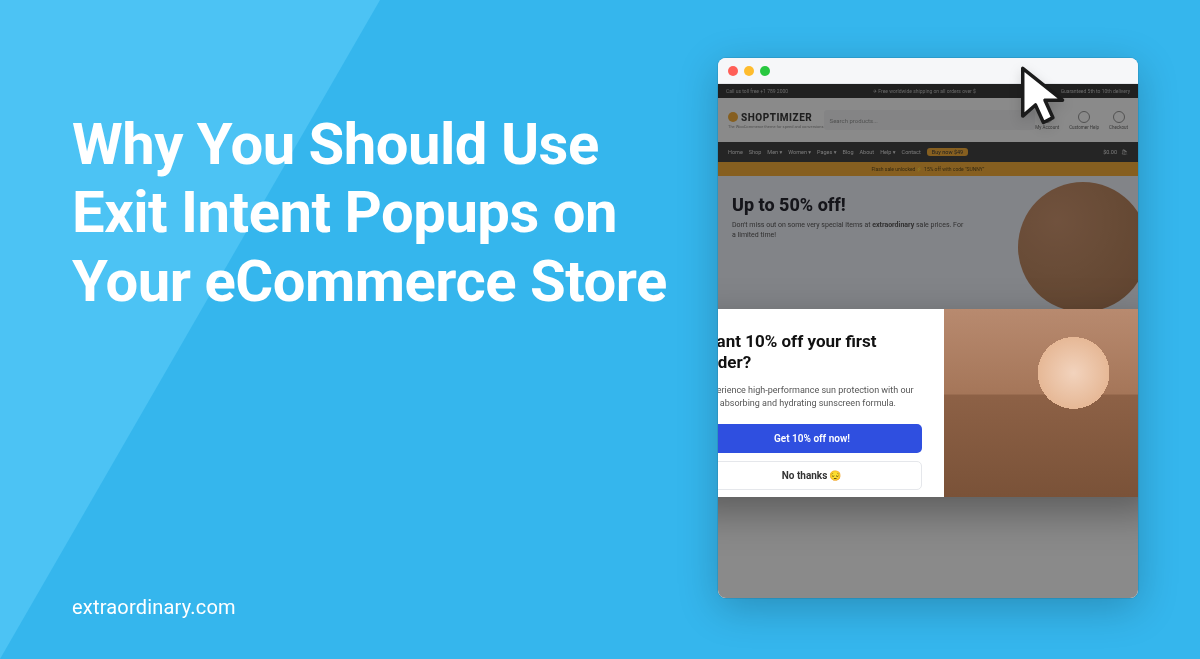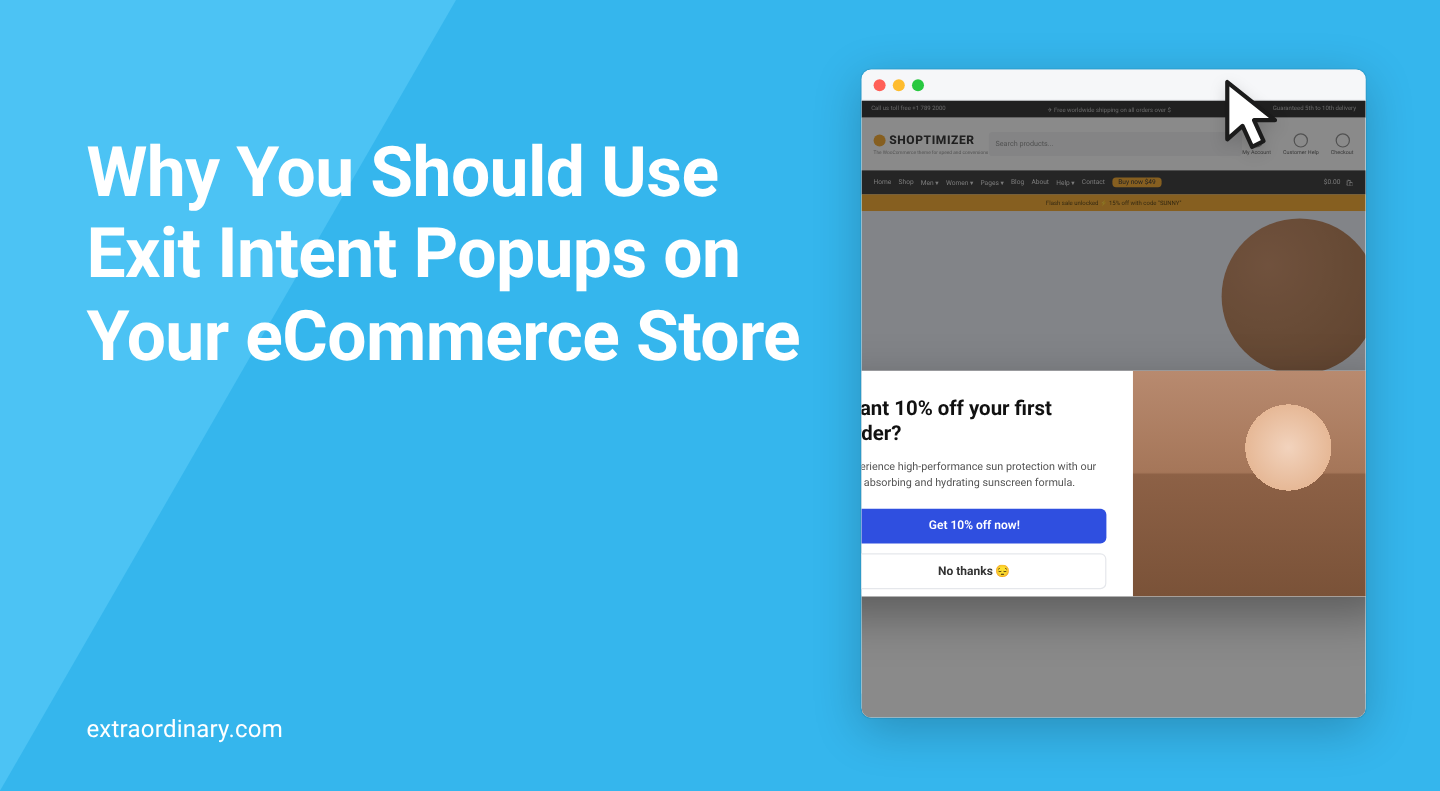--- a/index.html
+++ b/index.html
@@ -392,20 +392,24 @@
       <span class="nav-pill">Buy now $49</span>
       <span class="nav-cart">
         <span>$0.00</span>
         <span>🛍</span>
       </span>
     </div>
 
     <div class="promo-bar">Flash sale unlocked ⚡ 15% off with code "SUNNY"</div>
 
     <div class="hero">
+      <div class="hero-title">Up to 50% off!</div>
+      <div class="hero-body">
+        <span>Don't miss out on some very special items at </span><b>extraordinary</b><span> sale prices. For a limited time!</span>
+      </div>
       <div class="hero-img"></div>
     </div>
 
     <div class="grid">
       <div class="card">
         <div class="card-img">
           <span class="badge">SALE</span>
           <div class="silhouette s1"></div>
         </div>
         <div class="card-cat">ACTIVEWEAR</div>

